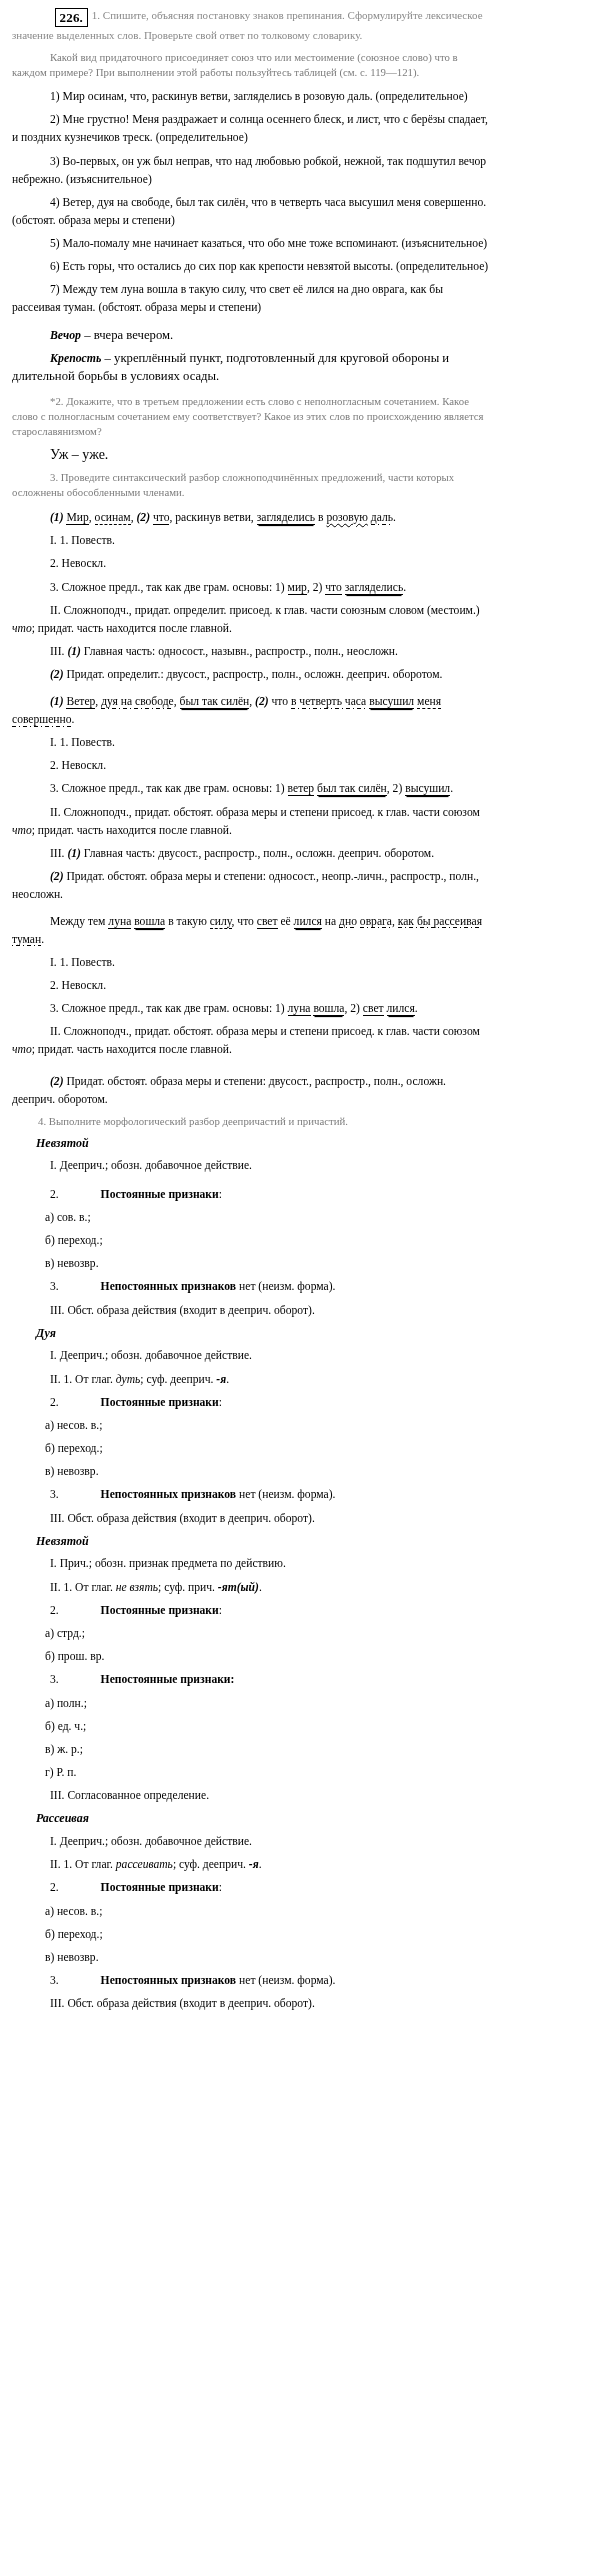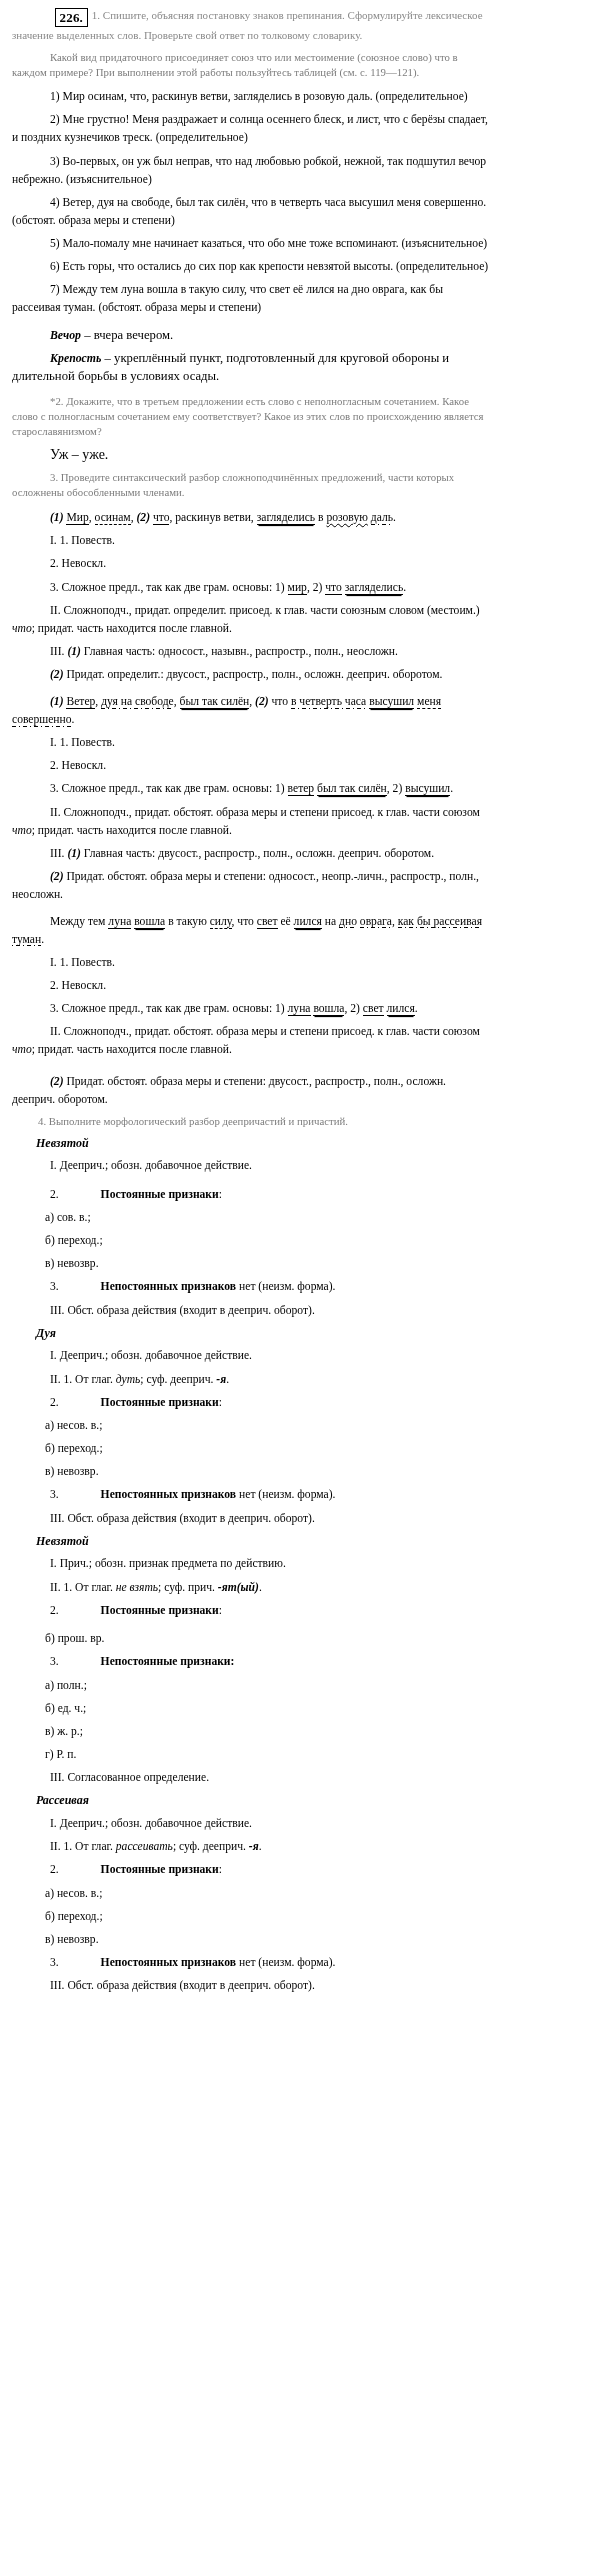--- a/index.html
+++ b/index.html
@@ -361,20 +361,21 @@
   <div>
     <p class="hdr-word">Невзятой</p>
     <div class="gap-s"></div>
     <p class="roman-line">I. Прич.; обозн. признак предмета по действию.</p>
     <div class="gap-s"></div>
     <p class="roman-line"><span>II. 1. От глаг. </span><span class="it">не взять</span><span>; суф. прич. </span><span class="bi">-ят(ый)</span><span>.</span></p>
     <div class="gap-s"></div>
     <p class="roman-line"><span>2.</span>
       <span class="b">Постоянные признаки</span><span>:</span></p>
     <div class="gap-s"></div>
+    <p class="item-line">а) стрд.;</p>
     <div class="gap-s"></div>
     <p class="item-line">б) прош. вр.</p>
     <div class="gap-s"></div>
     <p class="roman-line"><span>3.</span>
       <span class="b">Непостоянные признаки:</span></p>
     <div class="gap-s"></div>
     <p class="item-line">а) полн.;</p>
     <div class="gap-s"></div>
     <p class="item-line">б) ед. ч.;</p>
     <div class="gap-s"></div>

